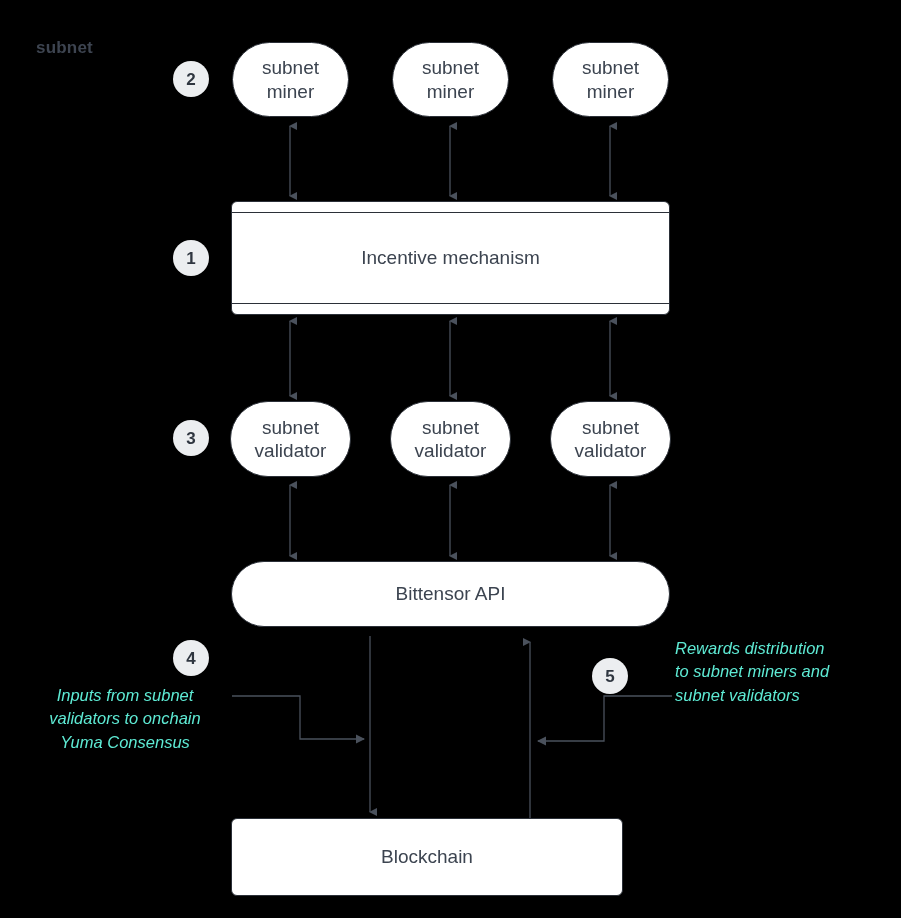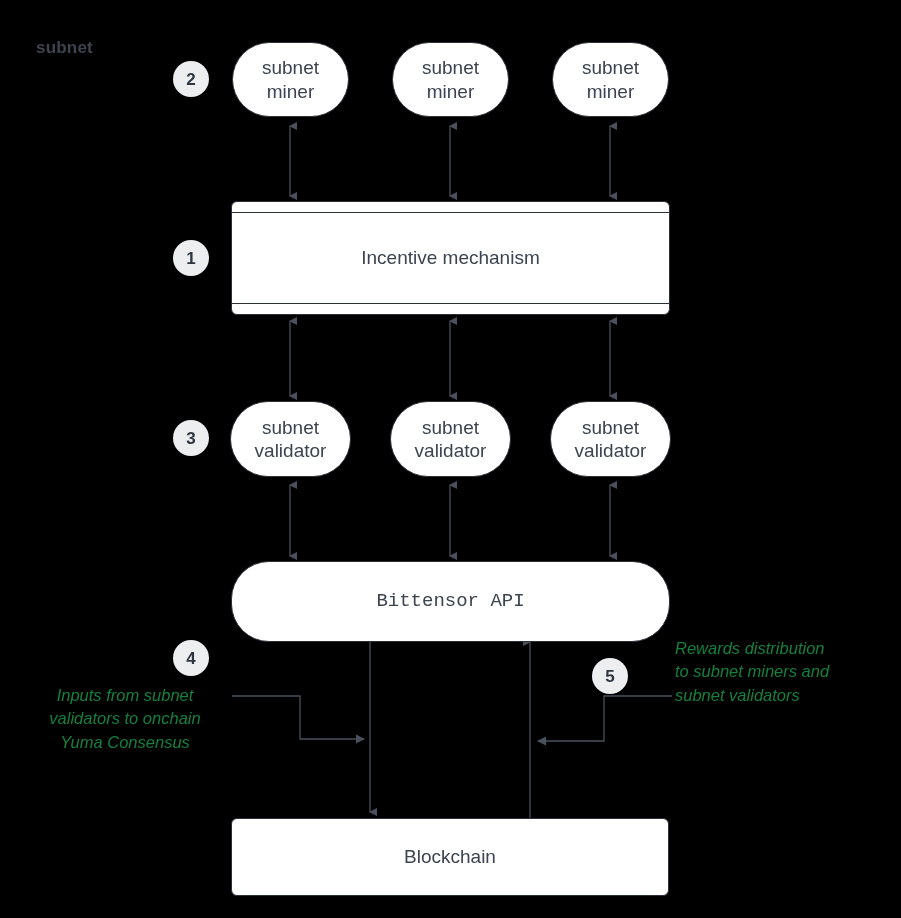--- a/index.html
+++ b/index.html
@@ -83,21 +83,21 @@
     height: 918px;
     pointer-events: none;
   }
 
   
   .caption {
     position: absolute;
     font-style: italic;
     font-size: 16.5px;
     line-height: 1.42;
-    color: #15803d;
+    color: #5eead4;
     white-space: pre-line;
   }
   .caption.right { text-align: right; }
   .caption.left  { text-align: left; }
 </style>
 </head>
 <body>
 
 <div id="canvas">
 
@@ -165,31 +165,31 @@
     <span>3</span>
   </div>
 
   <div class="node pill" style="left:230px; top:401px; width:121px; height:76px;">subnet
 validator</div>
   <div class="node pill" style="left:390px; top:401px; width:121px; height:76px;">subnet
 validator</div>
   <div class="node pill" style="left:550px; top:401px; width:121px; height:76px;">subnet
 validator</div>
 
-  <div class="node pill" style="left:231px; top:561px; width:439px; height:81px;font-family:Liberation Mono, monospace;">Bittensor API</div>
+  <div class="node pill" style="left:231px; top:561px; width:439px; height:66px;">Bittensor API</div>
 
   <div class="badge" style="left:173px; top:640px;">
     <span>4</span>
   </div>
   <div class="caption right" style="left:22px; top:684px; width:206px;text-align:center;">Inputs from subnet
 validators to onchain
 Yuma Consensus</div>
 
   <div class="badge" style="left:592px; top:658px;">
     <span>5</span>
   </div>
   <div class="caption left" style="left:675px; top:637px; width:215px;">Rewards distribution
 to subnet miners and
 subnet validators</div>
 
-  <div class="node soft" style="left:231px; top:818px; width:438px; height:78px;">Blockchain</div>
+  <div class="node soft" style="left:231px; top:818px; width:392px; height:78px;">Blockchain</div>
 
 </div>
 
 </body></html>

